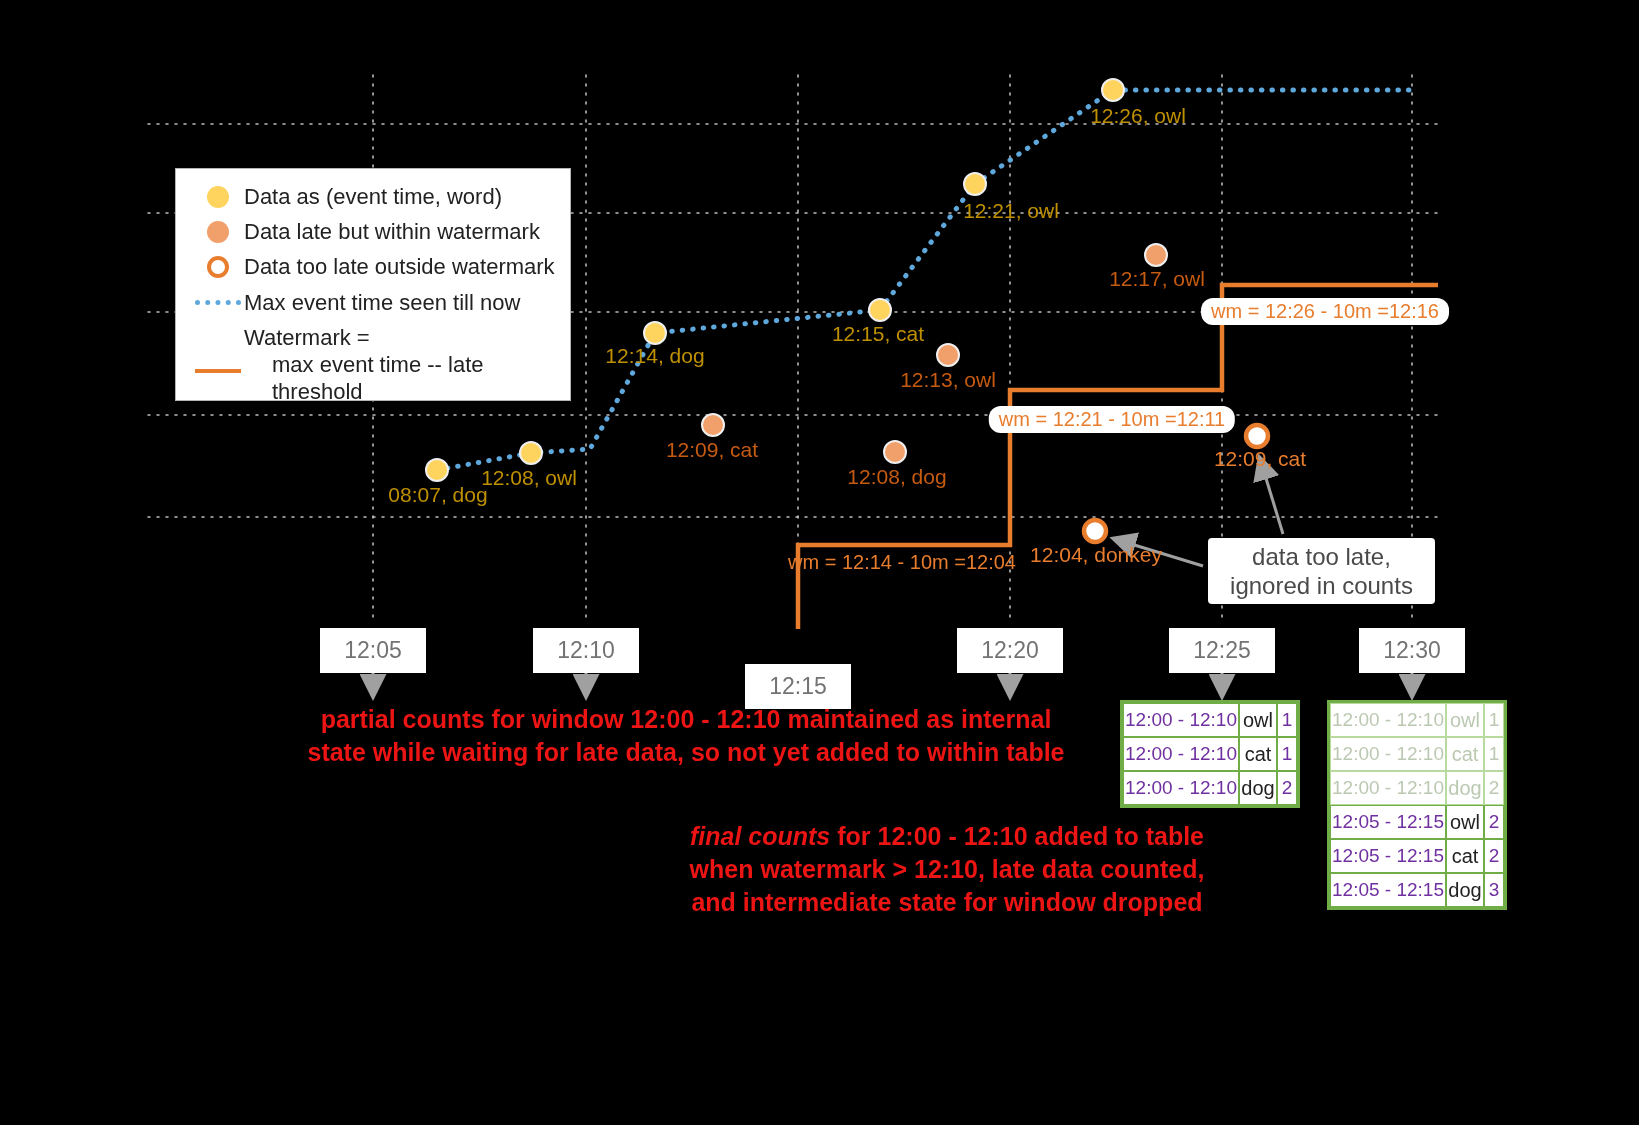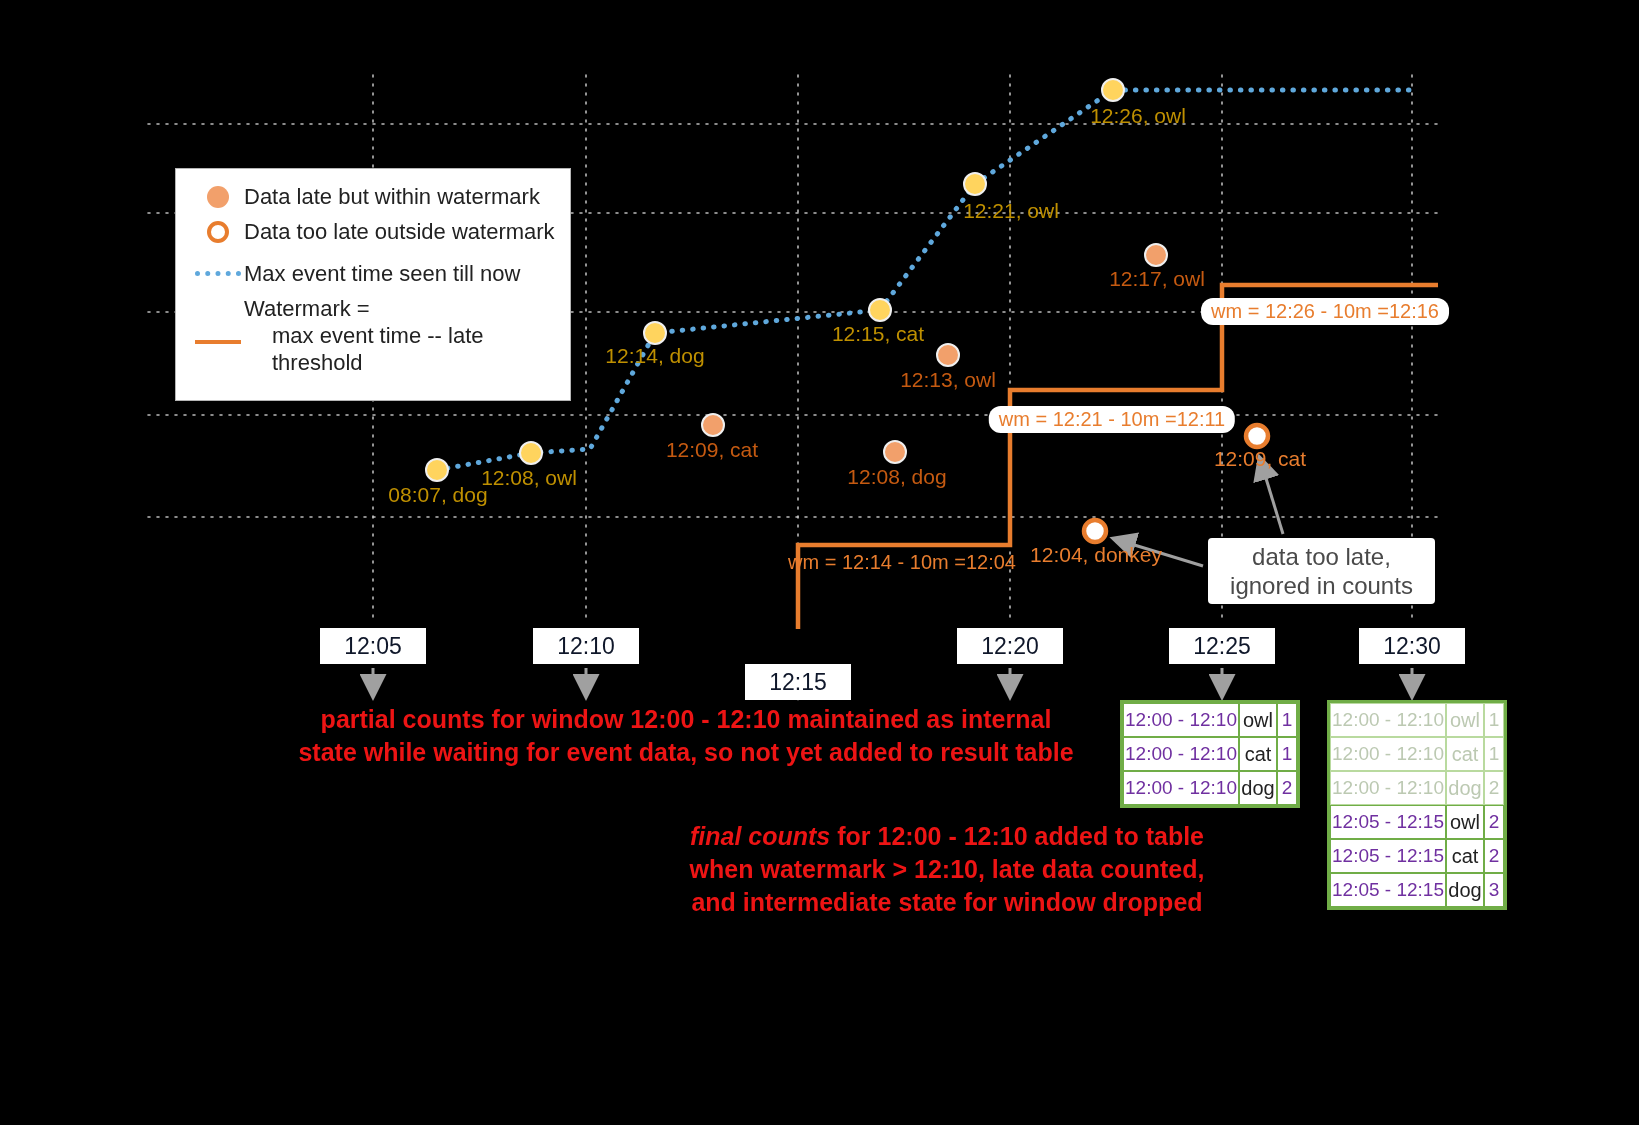--- a/index.html
+++ b/index.html
@@ -14,31 +14,31 @@
   .annarrow{stroke:#a0a0a0;stroke-width:3}
   .pt-on{fill:#ffd45e;stroke:#efefef;stroke-width:2}
   .pt-late{fill:#f2a06b;stroke:#efefef;stroke-width:2}
   .pt-toolate{fill:#ffffff;stroke:#e87d2e;stroke-width:4.5}
 
   .ptlabel{position:absolute;transform:translateX(-50%);font-size:21px;white-space:nowrap;z-index:3}
   .ptlabel.on{color:#bf9000}
   .ptlabel.late{color:#c55a11}
   .ptlabel.toolate{color:#e87d2e}
 
-  .tickbox{position:absolute;width:106px;height:36px;background:#fff;color:#0f172a;
+  .tickbox{position:absolute;width:106px;height:45px;background:#fff;color:#737373;
     font-size:23px;display:flex;align-items:center;justify-content:center;z-index:4}
 
   .wmlabel{position:absolute;transform:translateX(-50%);font-size:20px;color:#e87d2e;
     white-space:nowrap;z-index:4}
   .wmlabel.boxed{background:#fff;padding:2px 10px;border-radius:12px}
 
   .legend{position:absolute;left:175px;top:168px;width:396px;height:233px;background:#fff;
     border:1px solid #b5b5b5;padding:14px 14px 10px 16px;color:#222;z-index:5}
   .lgrow{display:flex;align-items:center;margin-bottom:8px}
-  .lgrow.gap{margin-top:15px}
+  .lgrow.gap{margin-top:9px}
   .lgrow.top{align-items:center}
   .lgmark{width:52px;flex:0 0 52px;display:flex;justify-content:center;align-items:center}
   .lgtext{font-size:22px;line-height:27px}
   .dot{width:22px;height:22px;border-radius:50%}
   .dot.on{background:#ffd45e}
   .dot.late{background:#f2a06b}
   .dot.toolate{background:#fff;border:4px solid #e87d2e}
   .linemark{display:inline-block;width:46px;height:0}
   .linemark.max{border-top:5px dotted #5fa8dc}
   .linemark.wm{border-top:4px solid #e87d2e}
@@ -103,20 +103,26 @@
       <circle cx="948" cy="355" r="11" class="pt-late"></circle>
       <circle cx="895" cy="452" r="11" class="pt-late"></circle>
       <circle cx="1156" cy="255" r="11" class="pt-late"></circle>
       <circle cx="1095" cy="531" r="11" class="pt-toolate"></circle>
       <circle cx="1257" cy="436" r="11" class="pt-toolate"></circle>
     </svg>
 
   <div class="legend">
     <div class="lgrow">
       <span class="lgmark">
+          <span class="dot on"></span>
+        </span>
+      <span class="lgtext">Data as (event time, word)</span>
+    </div>
+    <div class="lgrow">
+      <span class="lgmark">
           <span class="dot late"></span>
         </span>
       <span class="lgtext">Data late but within watermark</span>
     </div>
     <div class="lgrow">
       <span class="lgmark">
           <span class="dot toolate"></span>
         </span>
       <span class="lgtext">Data too late outside watermark</span>
     </div>
@@ -132,21 +138,21 @@
         </span>
       <span class="lgtext">
         <div>Watermark =</div>
         <div class="indent2">max event time -- late threshold</div>
       </span>
     </div>
   </div>
 
   <div class="note" style="left:686px;top:703px">
     <div>partial counts for window 12:00 - 12:10 maintained as internal</div>
-    <div>state while waiting for event data, so not yet added  to result table</div>
+    <div>state while waiting for late data, so not yet added  to within table</div>
   </div>
 
   <div class="note" style="left:947px;top:820px">
     <div>
       <span class="fc">final counts</span><span> for 12:00 - 12:10 added to table</span>
     </div>
     <div>when watermark &gt; 12:10, late data counted,</div>
     <div>and intermediate state for window dropped</div>
   </div>
 

